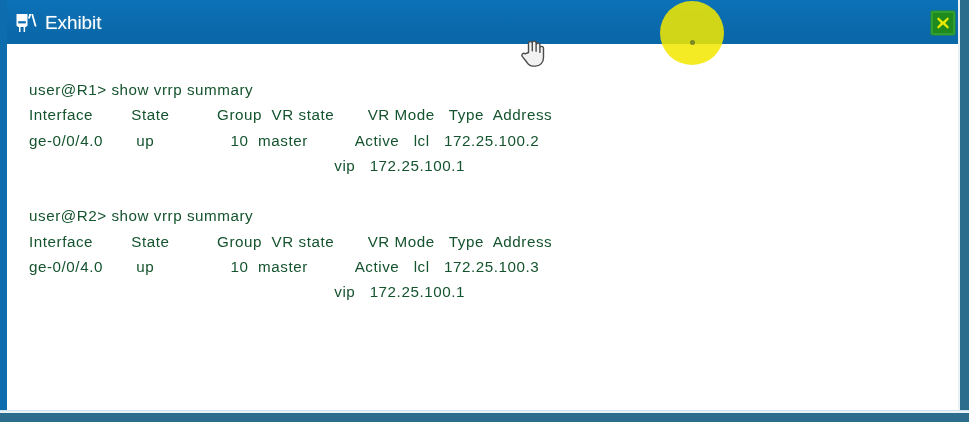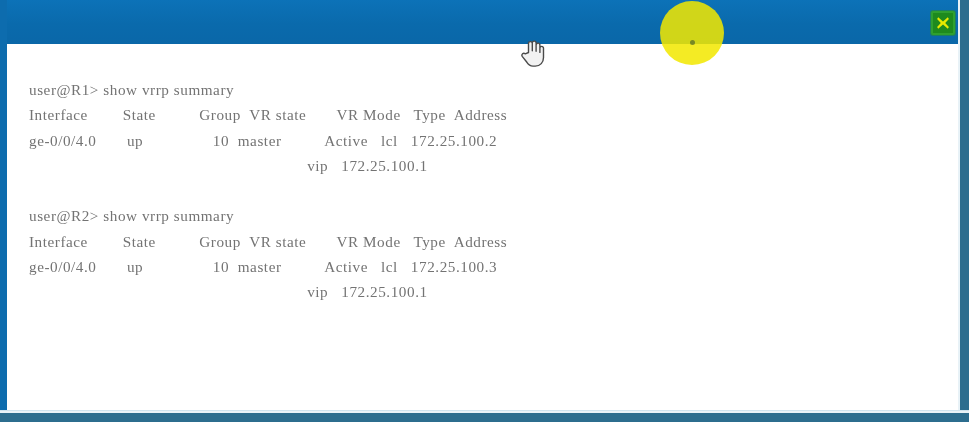--- a/index.html
+++ b/index.html
@@ -112,24 +112,24 @@
     height: 366px;
     background: #ffffff;
     overflow: hidden;
   }
 
   #terminal-text {
     position: absolute;
     left: 22px;
     top: 33px;
     margin: 0;
-    font-family: Liberation Serif, serif;
+    font-family: Liberation Sans, sans-serif;
     font-size: 15.2px;
     line-height: 25.3px;
-    color: #737373;
+    color: #14532d;
     white-space: pre;
     letter-spacing: 0.55px;
   }
 
   
   #click-indicator {
     position: absolute;
     left: 660px;
     top: 1px;
     width: 64px;
@@ -159,20 +159,34 @@
     height: 30px;
     pointer-events: none;
   }
 </style>
 </head>
 <body>
 
 <div id="exhibit-window">
 
   <div id="title-bar">
+    <div id="title-bar-inner">
+      <span>
+        <svg class="exhibit-icon" viewBox="0 0 21 20" xmlns="http://www.w3.org/2000/svg" aria-hidden="true">
+          <rect x="0.5" y="1" width="11" height="12" rx="0.5" fill="#ffffff"></rect>
+          <rect x="2.2" y="8.2" width="7.6" height="2.2" fill="#0a6cb0"></rect>
+          <rect x="1.6" y="12.6" width="8.8" height="1.4" fill="#ffffff"></rect>
+          <rect x="3.0" y="13.6" width="1.5" height="5.4" fill="#ffffff"></rect>
+          <rect x="7.6" y="13.6" width="1.5" height="5.4" fill="#ffffff"></rect>
+          <polygon points="15.2,1 17.0,1 20.6,13.4 18.7,13.4" fill="#ffffff"></polygon>
+          <polygon points="15.2,1 13.3,1 12.0,5.6 13.9,5.6" fill="#ffffff"></polygon>
+        </svg>
+      </span>
+      <span id="exhibit-title">Exhibit</span>
+    </div>
 
     <div id="close-button" title="Close">
       <svg id="close-icon-x" viewBox="0 0 14 14" xmlns="http://www.w3.org/2000/svg" aria-hidden="true">
         <path d="M2.2 1.2 L7 5.6 L11.8 1.2 L12.9 3.0 L9.2 7 L12.9 11 L11.8 12.8 L7 8.4 L2.2 12.8 L1.1 11 L4.8 7 L1.1 3.0 Z" fill="#e8ea00"></path>
       </svg>
     </div>
   </div>
 
   <div id="terminal-body">
     <pre id="terminal-text">user@R1&gt; show vrrp summary

